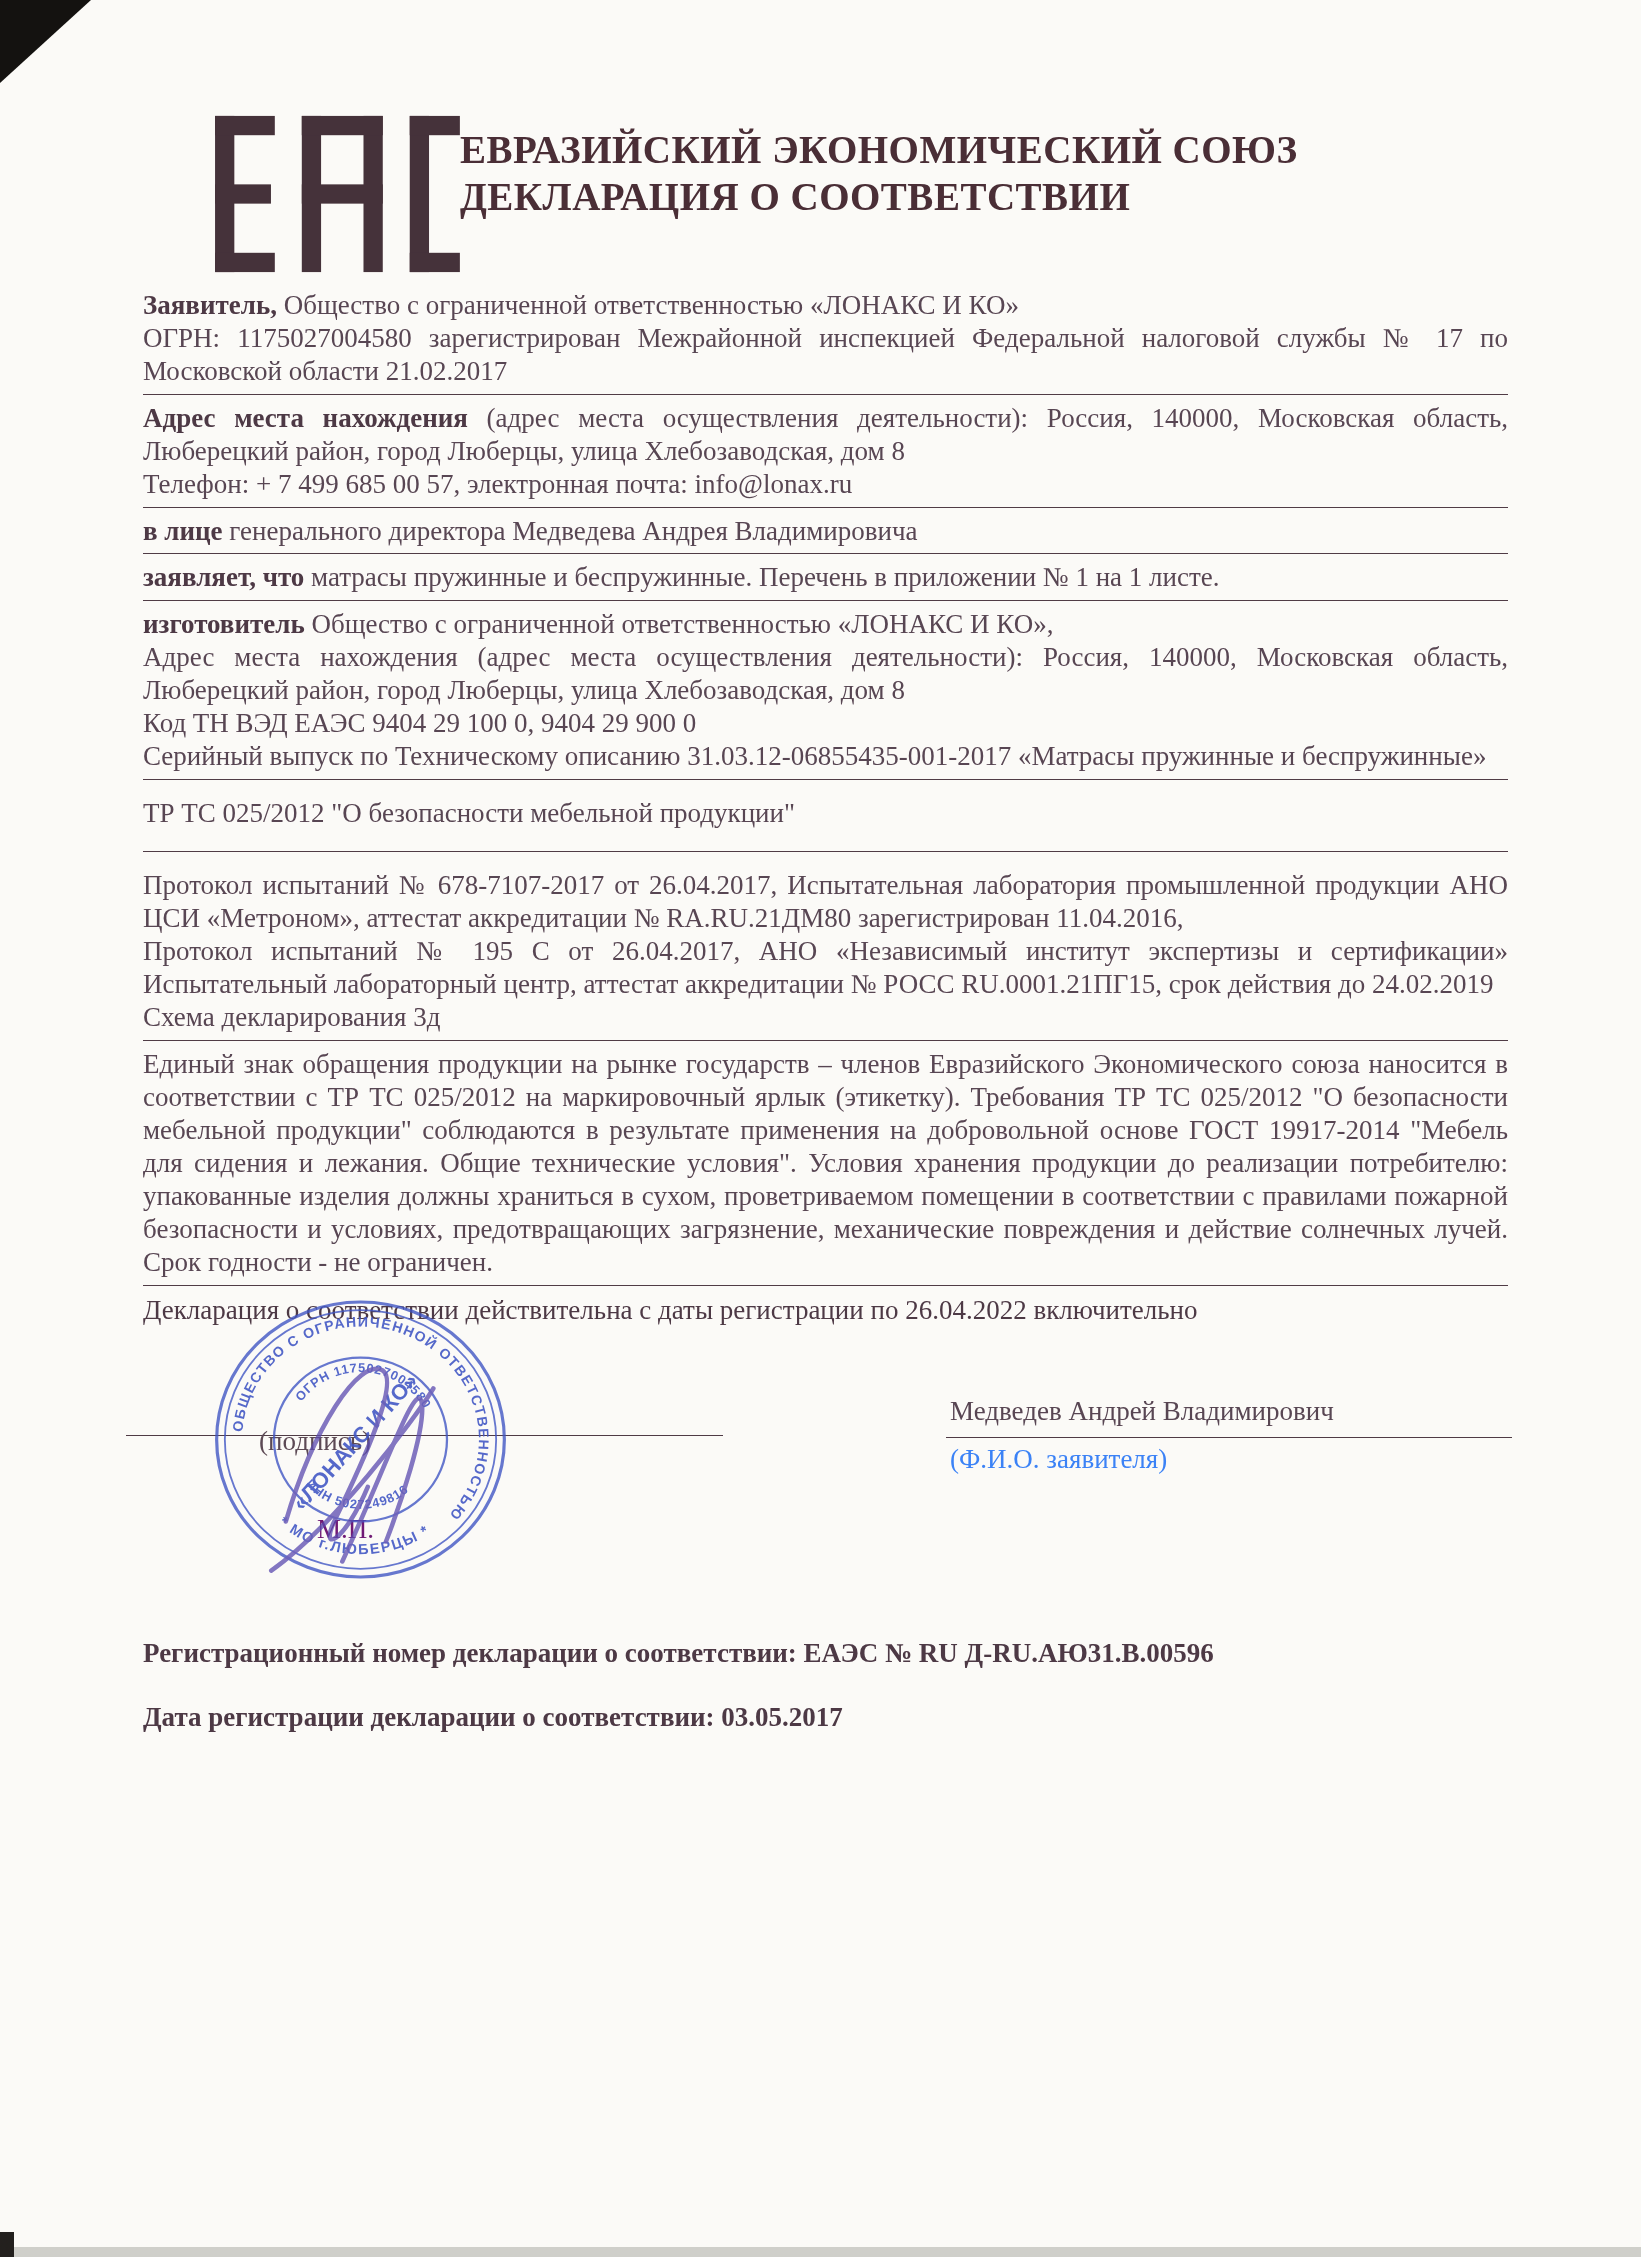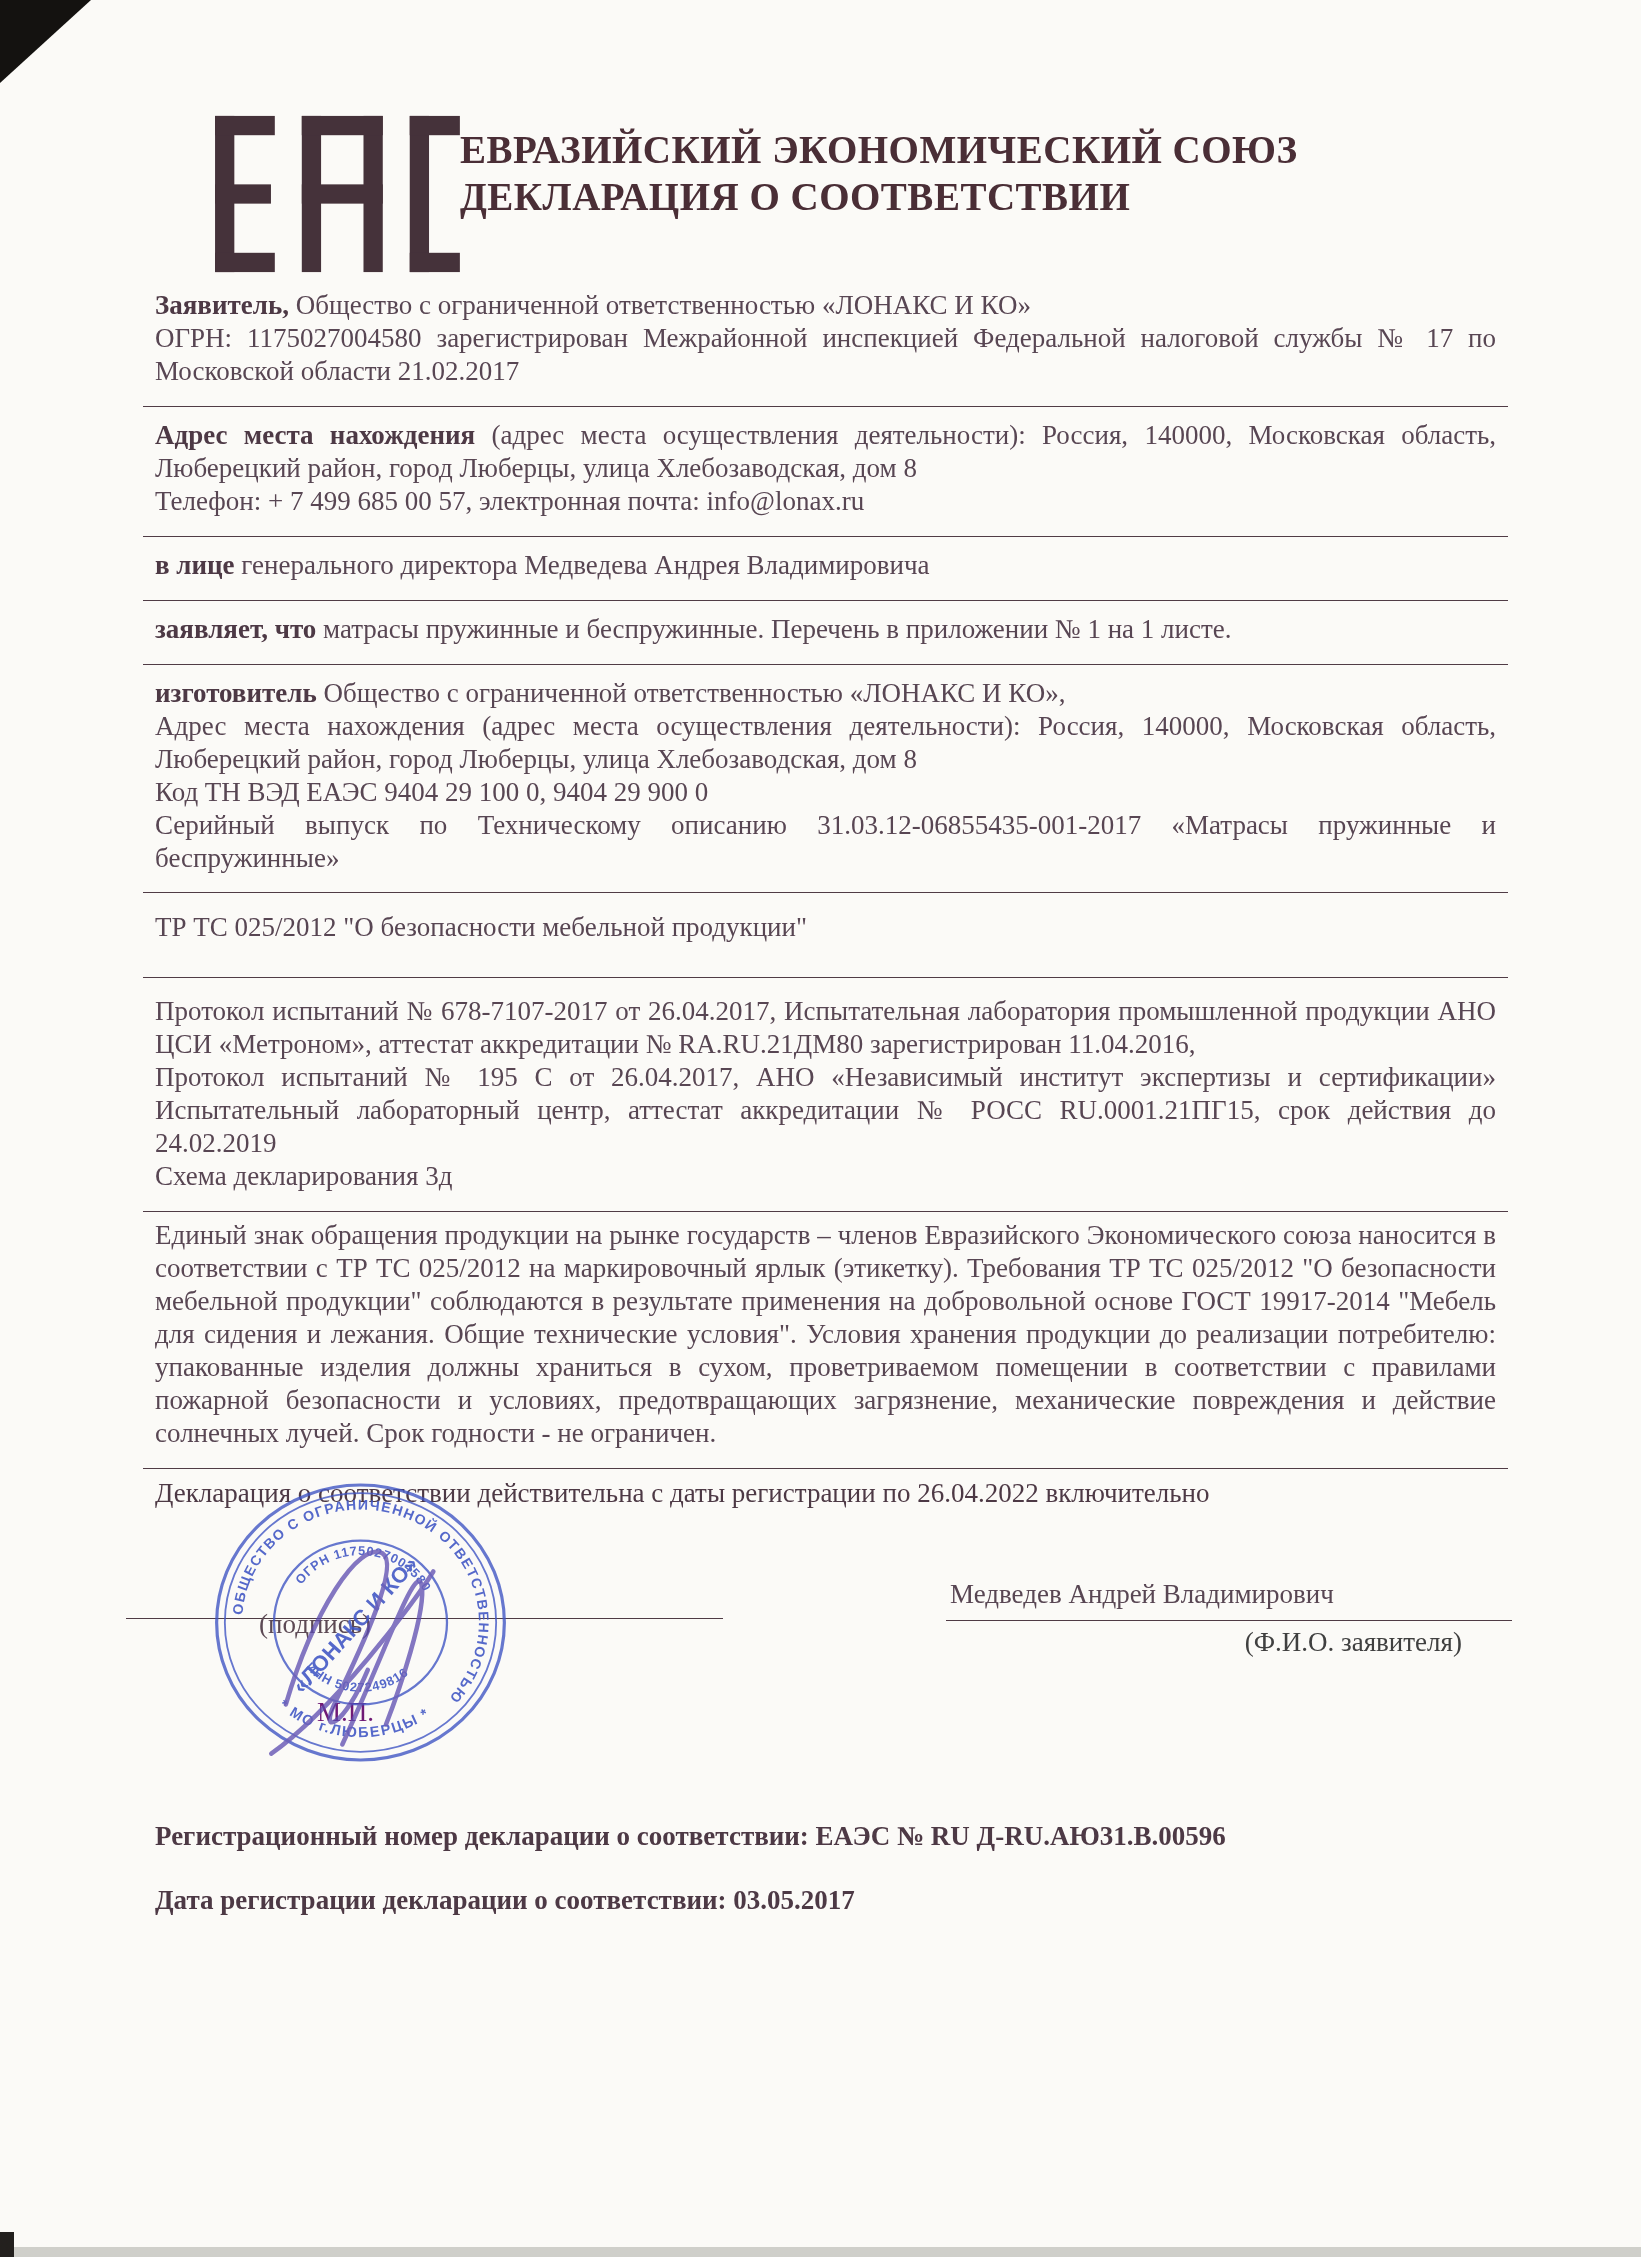--- a/index.html
+++ b/index.html
@@ -36,42 +36,42 @@
     flex:1;text-align:left;margin-right:97px;padding-top:11.6px;
     font-weight:bold;font-size:39px;line-height:47px;color:#4a2e36;letter-spacing:0.5px;
   }
 
   .section{
     border-bottom:1.9px solid #503c46;
     padding-bottom:5.8px;margin-bottom:6.8px;
     font-size:27px;line-height:33px;
   }
   .first-section{margin-top:15.4px;}
-  p{margin:12px;}
+  p{margin:0;}
   .para{text-align:justify;}
   .lbl{font-weight:bold;color:#4d3945;}
   .inline-body{white-space:pre-line;}
   .block-body{white-space:pre-line;text-align:justify;margin-top:1.9px;}
   .gap-after-label{margin-top:17.4px;}
   .extra-pad{padding-bottom:21px;}
   .validity{font-weight:normal;color:#4d3945;font-size:27px;line-height:35px;margin-top:7.7px;}
 
   .sig-block{position:relative;height:253px;margin-top:13.5px;font-size:27px;}
   .sig-line-left{
     position:absolute;left:-17.4px;top:93px;width:597px;
     border-top:1.9px solid #4f3b45;
   }
   .sig-caption{position:absolute;left:116px;top:84px;width:309px;text-align:left;color:#5c4954;}
   .seal-caption{position:absolute;left:174px;top:172px;width:193px;color:#701a75;}
   .fio-name{position:absolute;left:807px;top:54px;width:560px;text-align:left;color:#584653;}
   .sig-line-right{
     position:absolute;left:803px;top:95px;width:566px;
     border-top:1.9px solid #4f3b45;
   }
-  .fio-caption{position:absolute;left:759px;top:102px;width:560px;text-align:right;color:#404040;}
+  .fio-caption{position:absolute;left:807px;top:102px;width:560px;text-align:left;color:#3b82f6;}
 
   .stamp-wrap{
     position:absolute;left:62px;top:-50px;width:311px;height:295px;
     pointer-events:none;opacity:.88;
   }
 
   .footer-line{font-weight:bold;color:#4d3945;font-size:27px;line-height:33px;}
   .reg-number{margin-top:42px;}
   .reg-date{margin-top:31px;}
 

